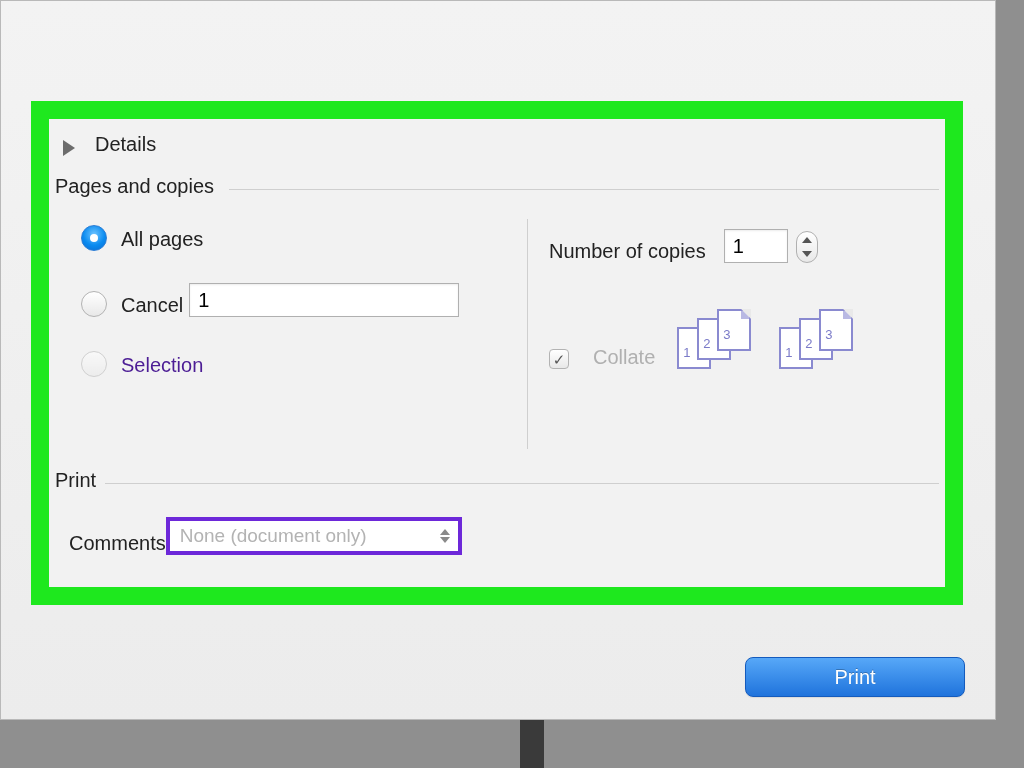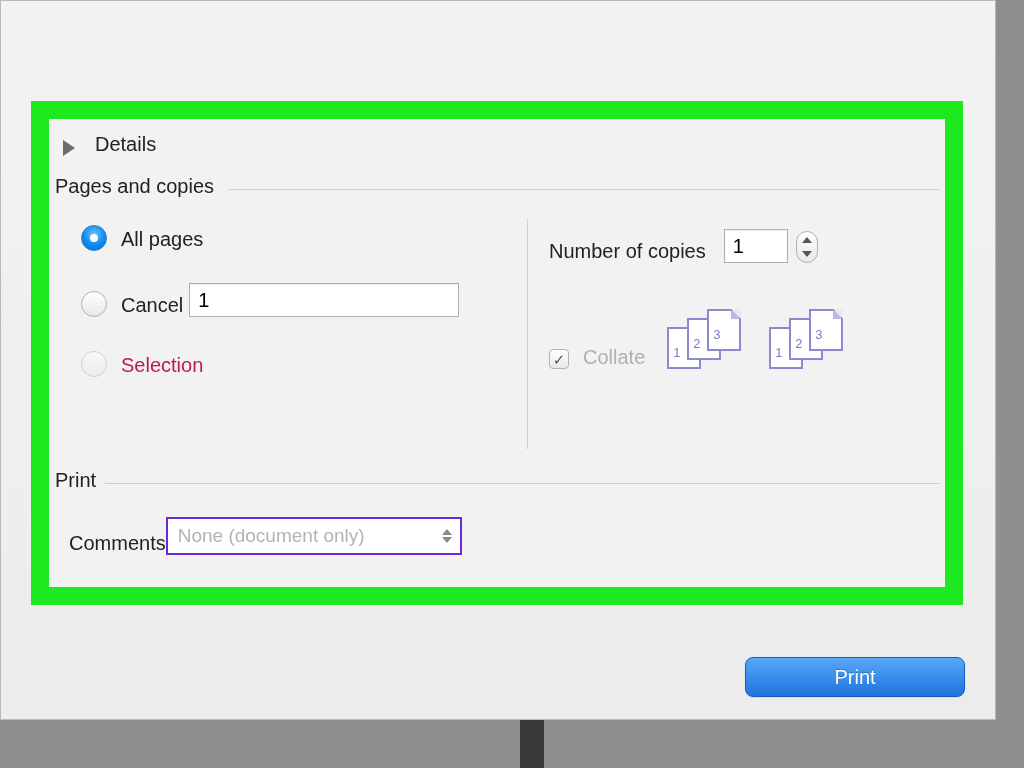--- a/index.html
+++ b/index.html
@@ -37,31 +37,31 @@
   .spinner::before{top:5px;border-bottom:6px solid #555}
   .spinner::after{bottom:5px;border-top:6px solid #555}
   .collate-row{left:500px;top:190px;color:#b0b0b0}
   .collate-icons{display:flex;gap:24px;margin-left:22px}
   .stack{position:relative;width:78px;height:60px}
   .page{position:absolute;width:34px;height:42px;background:#fff;border:2px solid #8a8ad0;font-size:13px;color:#7a7ac8;font-weight:500;padding-top:16px;padding-left:4px}
   .page::before{content:"";position:absolute;right:-2px;top:-2px;width:0;height:0;border-left:10px solid transparent;border-top:10px solid #e9e9e9}
   .page::after{content:"";position:absolute;right:-2px;top:-2px;width:0;height:0;border-left:10px solid #8a8ad0;border-top:10px solid transparent;opacity:.6}
   .p1{left:0;top:18px;z-index:1}.p2{left:20px;top:9px;z-index:2}.p3{left:40px;top:0;z-index:3}
   .print-title{position:absolute;left:6px;top:350px;font-size:20px}
-  .combo{background:#fff;border:2px solid #6d28d9;height:38px;width:296px;display:flex;align-items:center;justify-content:space-between;padding:0 8px 0 10px;color:#b3b3b3;font-size:19px}
+  .combo{background:#fff;border:4px solid #6d28d9;height:38px;width:296px;display:flex;align-items:center;justify-content:space-between;padding:0 8px 0 10px;color:#b3b3b3;font-size:19px}
   .combo-arrows{display:flex;flex-direction:column;gap:2px}
   .combo-arrows span{width:0;height:0;border-left:5px solid transparent;border-right:5px solid transparent}
   .ca-up{border-bottom:6px solid #8a8a8a}
   .ca-down{border-top:6px solid #8a8a8a}
   .comments-row{left:20px;top:398px}
   .comments-label{}
   .buttons{position:absolute;left:0;top:640px;width:996px;height:72px;display:flex;justify-content:flex-end;align-items:center;gap:24px;padding-right:32px}
   .btn{height:40px;min-width:220px;border-radius:8px;border:1px solid #a8a8a8;background:linear-gradient(#fdfdfd,#e6e6e6);font-size:20px;color:#222;display:flex;align-items:center;justify-content:center;box-shadow:0 1px 1px rgba(0,0,0,0.08)}
   .btn.primary{background:linear-gradient(#57a8f8,#1f73dc);border-color:#145bbd;color:#fff;text-shadow:0 -1px 0 rgba(0,0,0,0.25)}
-  .dis{color:#be185d}
+  .dis{color:#4c1d95}
 </style>
 </head>
 <body>
 
 <div class="desktop">
   <div class="window-back">
     <div class="inner-well"></div>
   </div>
 
   <div class="dialog">
@@ -100,21 +100,21 @@
       <div class="row opt copies-row">
         <span>Number of copies</span>
         <input class="txt-input copies-input" value="1" style="">
         <div class="spinner"></div>
       </div>
 
       <div class="row opt collate-row">
         <span class="checkbox small">
             <span class="check-mark">✓</span>
           </span>
-        <span style="">Collate</span>
+        <span style="margin-left:10px">Collate</span>
         <div class="collate-icons">
           <div class="stack">
             <div class="page p3">3</div>
             <div class="page p2">2</div>
             <div class="page p1">1</div>
           </div>
           <div class="stack">
             <div class="page p3">3</div>
             <div class="page p2">2</div>
             <div class="page p1">1</div>

